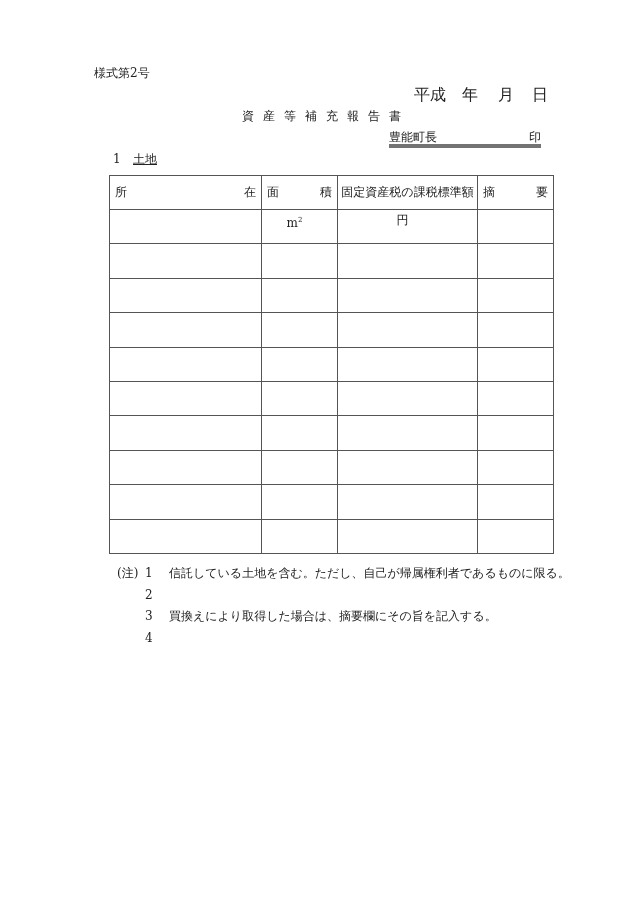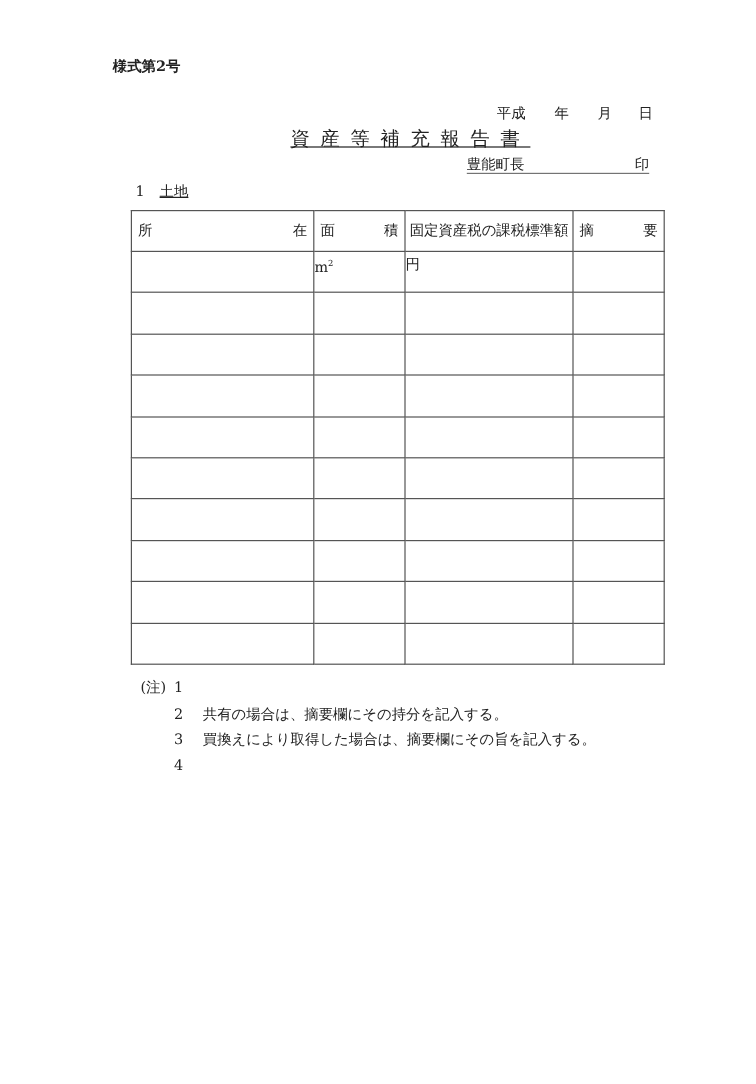--- a/index.html
+++ b/index.html
@@ -11,33 +11,33 @@
       width: 630px;
       height: 903px;
       position: relative;
       overflow: hidden;
       font-family: "DejaVu Serif", "Liberation Serif", serif;
       color: #222222;
       font-size: 12px;
     }
     .abs { position: absolute; white-space: nowrap; line-height: 14px; }
 
-    #form-number { left: 94px; top: 48px; font-size: 12px; font-weight: bold; }
-
-    #date-line { left: 414px; top: 88px; font-size: 12px; font-family: Liberation Mono, monospace; }
+    #form-number { left: 94px; top: 66px; font-size: 12px; }
+
+    #date-line { left: 414px; top: 88px; font-size: 16px; }
     #date-line span { display: inline-block; }
     #date-line .era { width: 48px; }
     #date-line .year { width: 36px; }
     #date-line .month { width: 34px; }
 
-    #doc-title { left: 242px; top: 109px; font-size: 16px; letter-spacing: 9px; text-decoration: underline; }
+    #doc-title { left: 242px; top: 109px; font-size: 12px; letter-spacing: 9px; }
 
     #recipient {
       left: 389px; top: 130px; width: 152px;
-      border-bottom: 1px solid #737373;
+      border-bottom: 4px solid #737373;
       font-size: 12px;
       display: flex; justify-content: space-between;
       line-height: 14px;
     }
 
     #section-heading { left: 113px; top: 152px; font-size: 12px; text-decoration: underline; }
     #section-heading .num { display: inline-block; width: 20px; }
 
     table#land-table {
       position: absolute;
@@ -58,21 +58,21 @@
       height: 33px;
       vertical-align: middle;
     }
     #land-table tbody td { height: 33.4px; }
     .hdr-spread {
       display: flex; justify-content: space-between;
       padding: 0 5px;
     }
     .hdr-center { text-align: center; padding: 0 2px; }
     .unit {
-      text-align: left;
+      text-align: center;
       padding: 3px 10px 0 0;
       line-height: 14px;
     }
     .unit sup { font-size: 7px; }
 
     #notes { position: absolute; left: 117px; top: 566px; font-size: 12px; }
     .note-row { display: flex; height: 21.5px; line-height: 14px; }
     .note-prefix { width: 28px; }
     .note-num { width: 24px; }
   </style>
@@ -193,25 +193,25 @@
       <td></td>
       <td></td>
     </tr>
   </tbody>
 </table>
 
 <div id="notes">
   <div class="note-row">
     <span class="note-prefix">(注)</span>
     <span class="note-num">1</span>
+    <span>信託している土地を含む。ただし、自己が帰属権利者であるものに限る。</span>
   </div>
   <div class="note-row">
     <span class="note-prefix"></span>
     <span class="note-num">2</span>
-    <span>共有の場合は、摘要欄にその持分を記入する。</span>
   </div>
   <div class="note-row">
     <span class="note-prefix"></span>
     <span class="note-num">3</span>
     <span>買換えにより取得した場合は、摘要欄にその旨を記入する。</span>
   </div>
   <div class="note-row">
     <span class="note-prefix"></span>
     <span class="note-num">4</span>
   </div>

